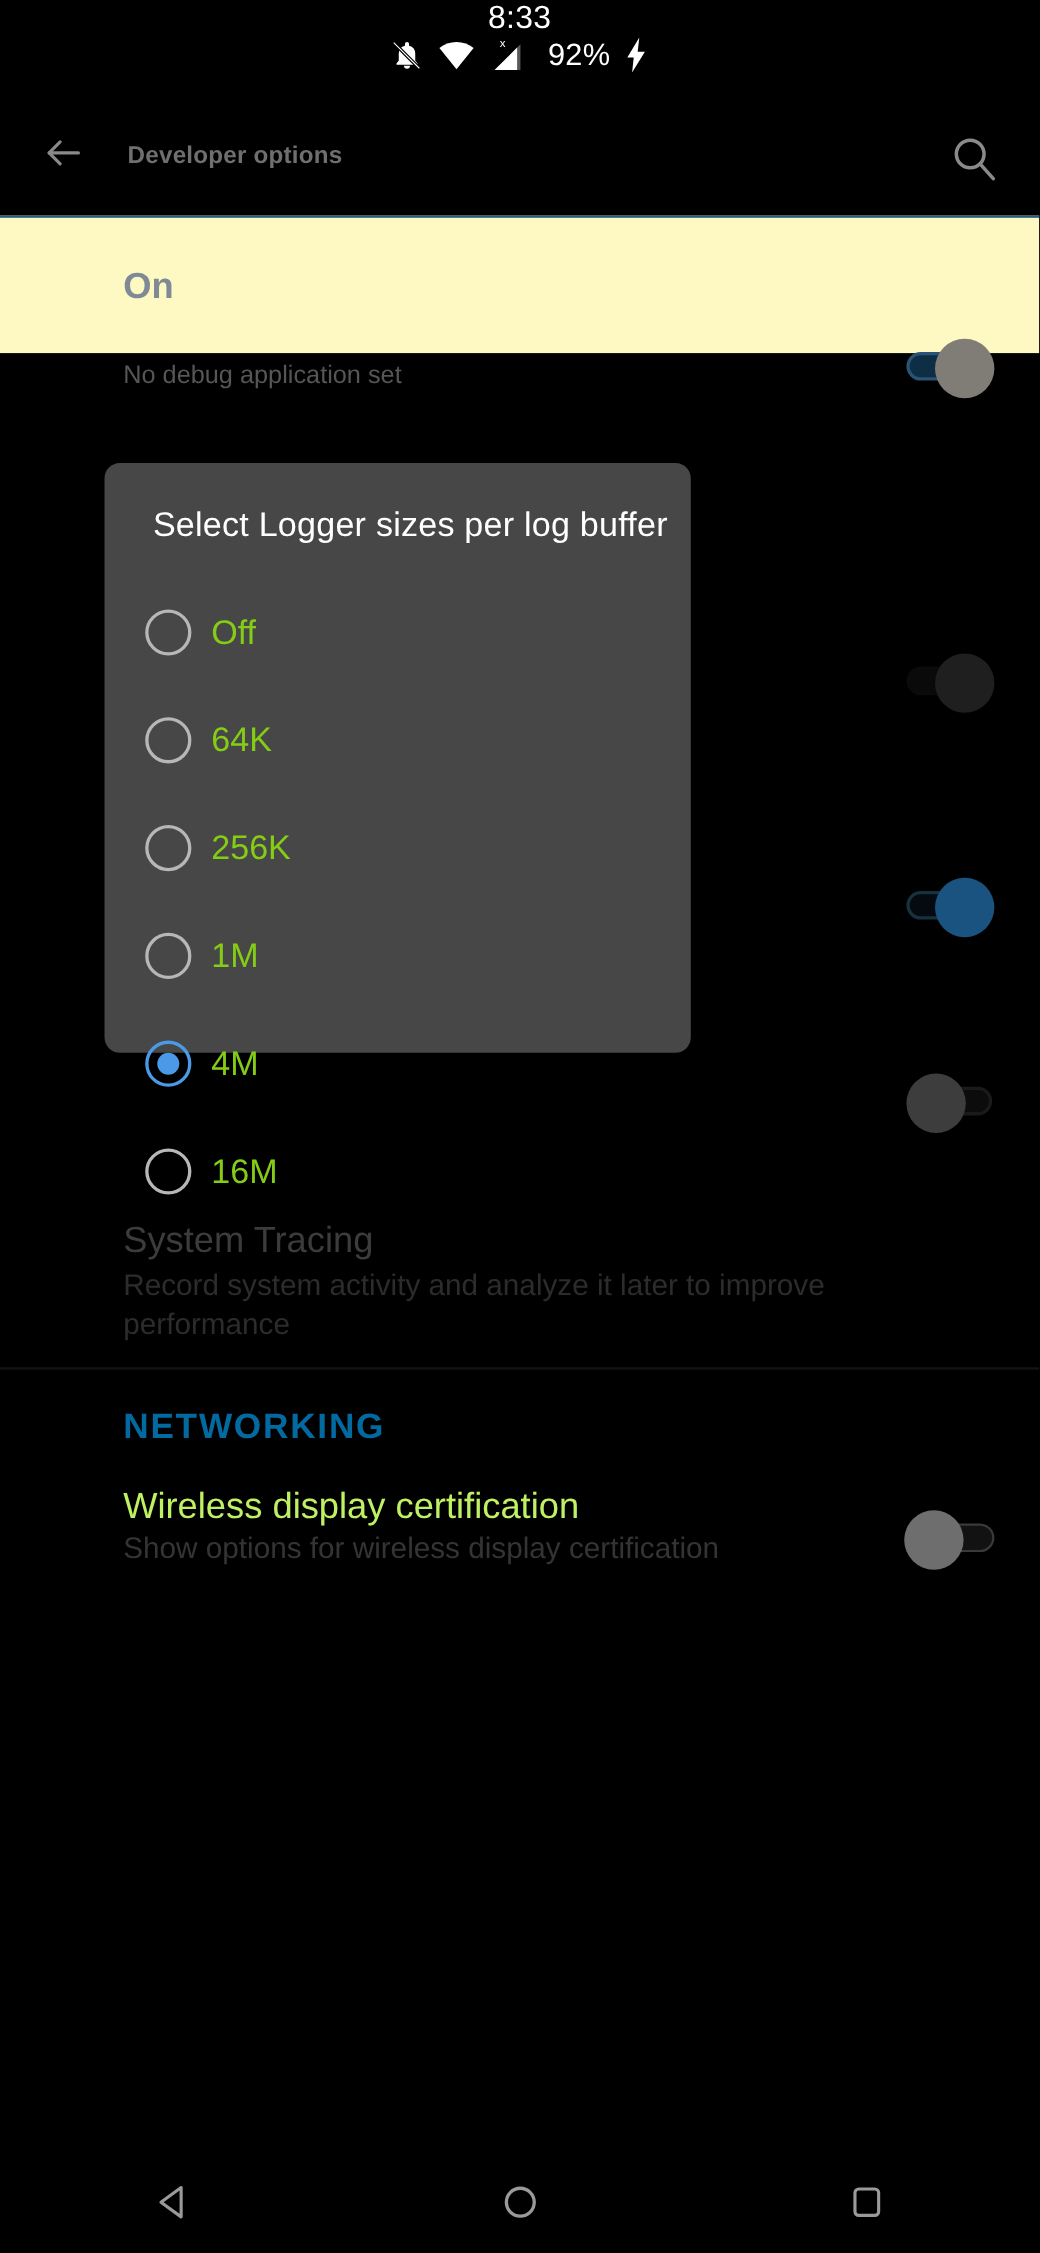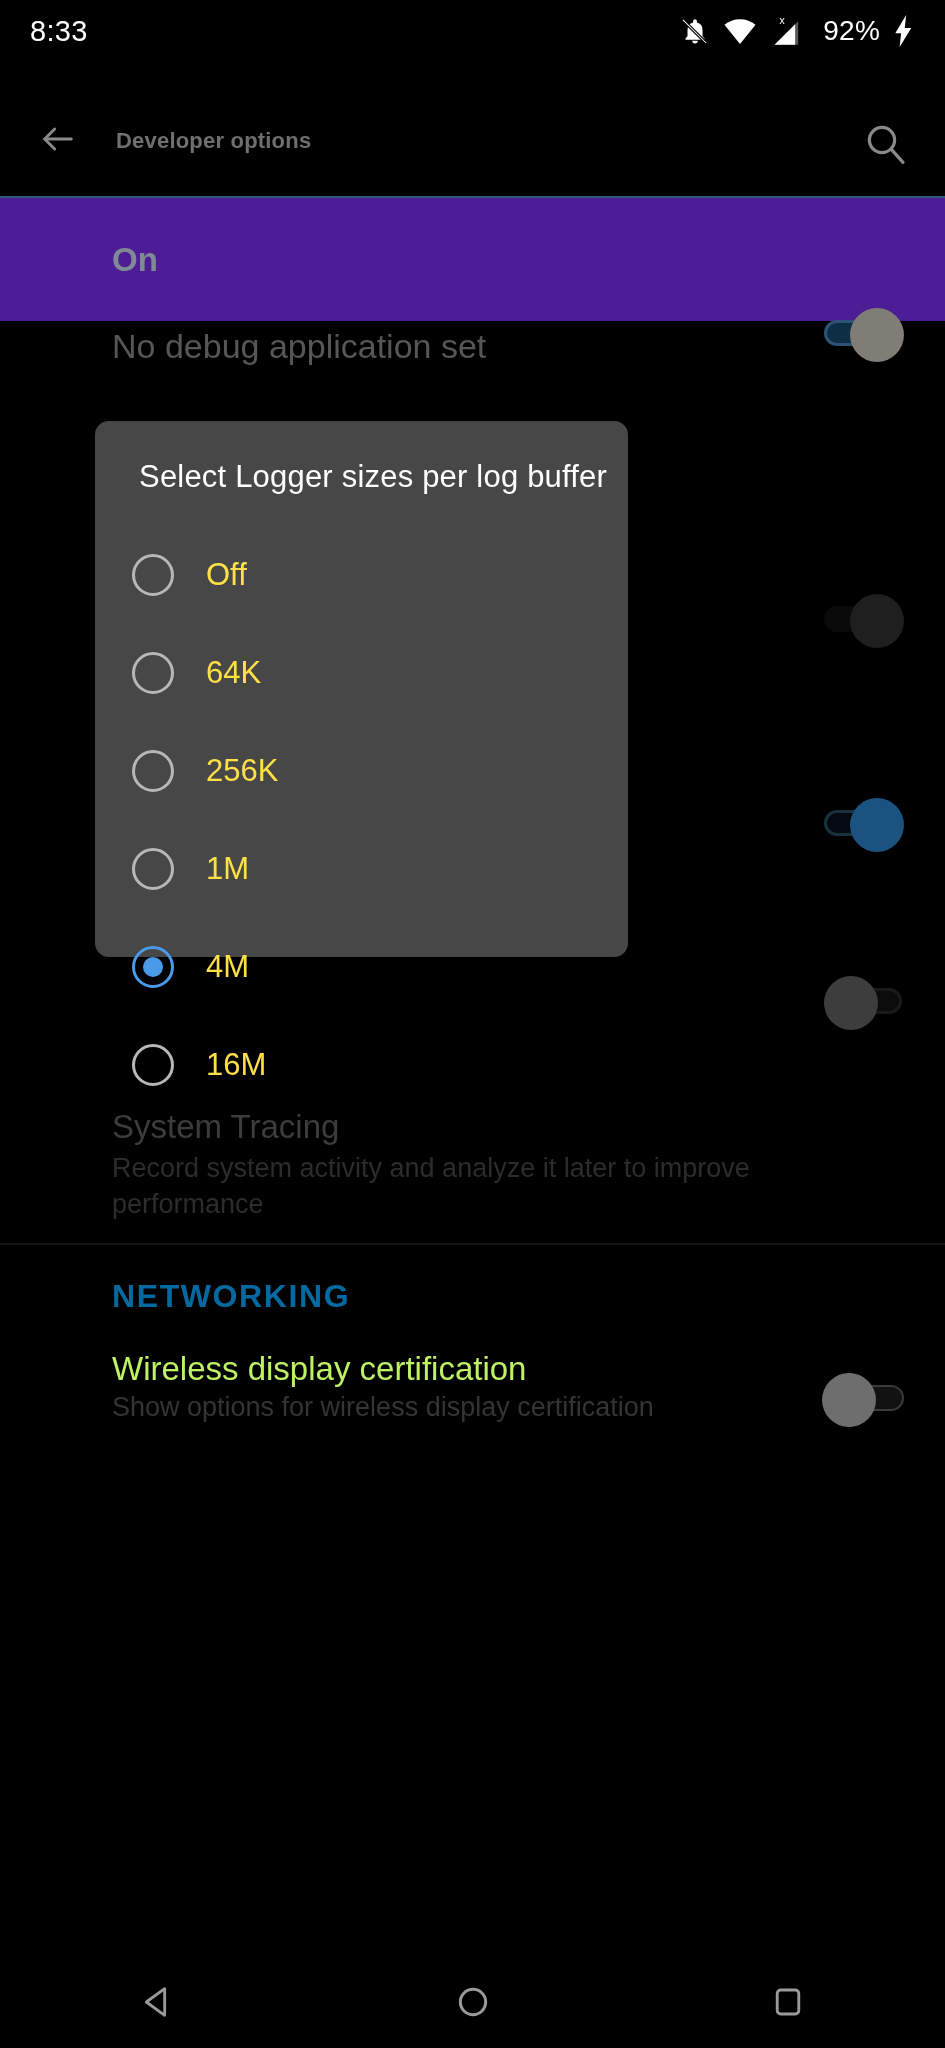--- a/index.html
+++ b/index.html
@@ -15,20 +15,21 @@
     background:#000;
     overflow:hidden;
   }
 
   
   .statusbar {
     position:absolute; top:0; left:0; width:945px; height:62px;
     display:flex; align-items:center; justify-content:space-between;
     padding:0 30px;
     color:#fff;
+    flex-direction:column;
   }
   .status-clock { font-size:29px; letter-spacing:0.3px; }
   .status-icons { display:flex; align-items:center; gap:13px; }
   .status-icons svg { display:block; }
   .battery-pct { font-size:28px; letter-spacing:0.2px; margin-left:6px; }
 
   
   .appbar {
     position:absolute; top:90px; left:0; width:945px; height:102px;
     display:flex; align-items:center;
@@ -44,21 +45,21 @@
   }
   .appbar-search {
     position:absolute; right:30px; top:26px;
     width:60px; height:60px;
     display:flex; align-items:center; justify-content:center;
   }
 
   
   .on-banner {
     position:absolute; top:196px; left:0; width:945px; height:125px;
-    background:#4c1d95;
+    background:#fef9c3;
     border-top:2px solid #2b597e;
   }
   .on-banner-label {
     position:absolute; left:112px; top:50%;
     transform:translateY(-50%);
     font-size:33px; color:#7f8a94; font-weight:bold;
   }
   
   .sw { position:absolute; }
   .sw-track {
@@ -72,21 +73,21 @@
   .sw-banner .sw-track {
     left:4px; top:20px; width:62px; height:26px;
     background:#0e2e46; border:3px solid #2c5274;
   }
   .sw-banner .sw-thumb {
     left:30px; top:8px; width:54px; height:54px;
     background:#807d77;
   }
   .debug-sub {
     position:absolute; left:112px; top:327px;
-    font-size:34px; color:#565656;
+    font-size:23px; color:#565656;
   }
   .sec-header {
     position:absolute; left:112px;
     font-size:32px; font-weight:bold; letter-spacing:1.6px;
     color:#0369a1;
   }
   .divider {
     position:absolute; left:0; width:945px; height:2px;
     background:#141414;
   }
@@ -150,22 +151,22 @@
     border-radius:50%;
     border:3px solid #b7b7b7;
   }
   .radio.sel { border-color:#4a9ae8; }
   .radio.sel::after {
     content:""; position:absolute;
     left:8px; top:8px; width:20px; height:20px;
     border-radius:50%; background:#4a9ae8;
   }
   .dlg-label {
-    margin-left:32px;
-    font-size:31px; color:#fde047;
+    margin-left:18px;
+    font-size:31px; color:#84cc16;
   }
 
   
   .navbar {
     position:absolute; left:0; bottom:0; width:945px; height:88px;
     display:flex; align-items:center; justify-content:space-around;
   }
   .nav-btn {
     width:120px; height:88px;
     display:flex; align-items:center; justify-content:center;

